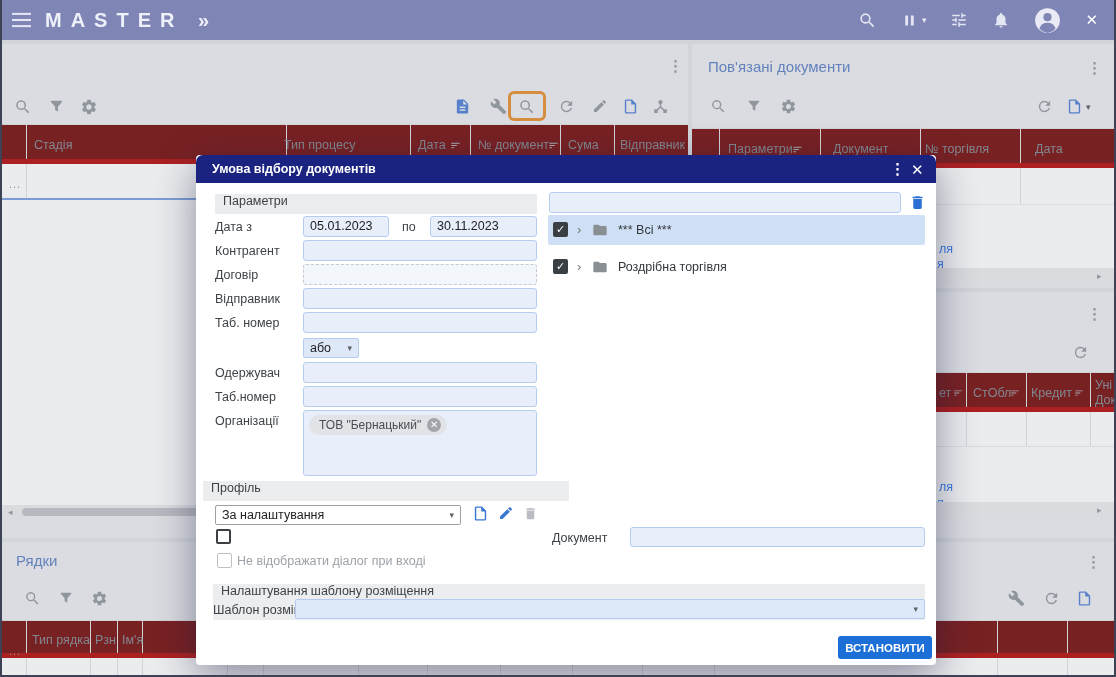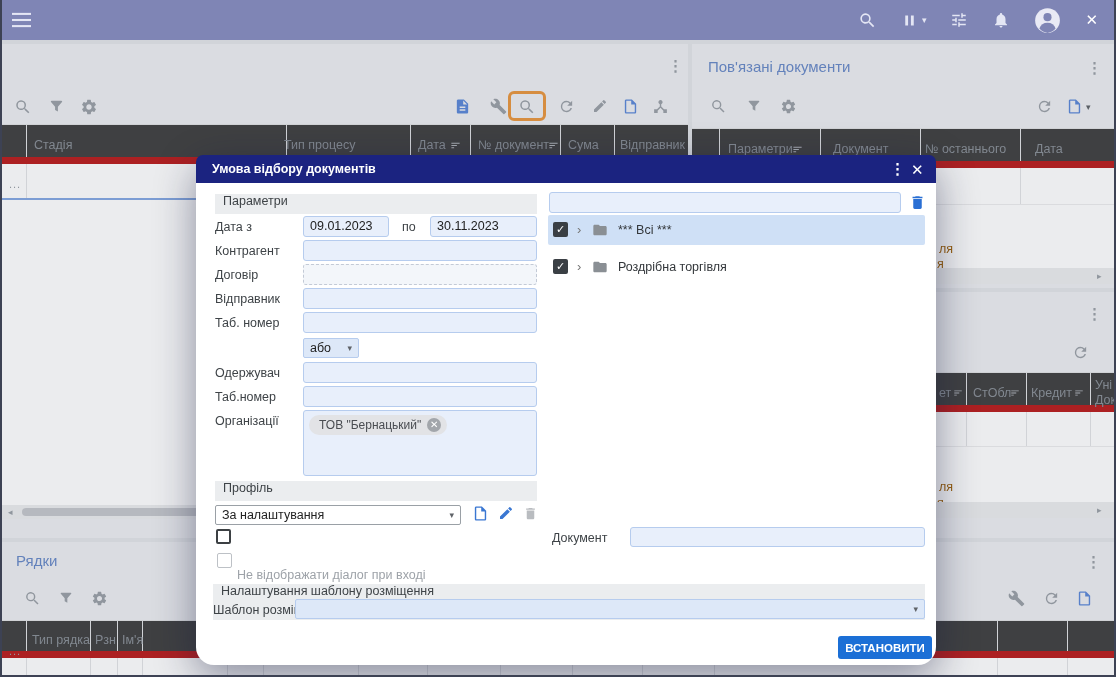--- a/index.html
+++ b/index.html
@@ -13,34 +13,34 @@
 .ic-white{color:#e4e6f4}
 .dots{color:#9aa0a6;font-size:15px;font-weight:bold;letter-spacing:0;line-height:1}
 
 .hdr{position:absolute;left:0;top:0;width:1112px;height:40px;background:#7f85b5;display:flex;align-items:center}
 .logo{color:#eef0fa;font-weight:bold;font-size:20px;letter-spacing:9px;margin-left:17px;white-space:nowrap}
 .hdr-icons{margin-left:auto;display:flex;align-items:center;gap:24px;margin-right:16px}
 
 .panel{position:absolute;background:#edeef1;overflow:hidden}
 .ptitle{color:#6889c7;font-size:15px}
 .tab{position:absolute;background:#ccd5e7;border-radius:4px}
-.thead{position:absolute;background:#404040;border-top:1px solid #e1e2e4;border-bottom:7px solid #b91c1c}
+.thead{position:absolute;background:#7f1d1d;border-top:1px solid #e1e2e4;border-bottom:5px solid #b91c1c}
 .trow{position:absolute;background:#fff}
 .vline{position:absolute;top:0;bottom:0;width:1px;background:#e3e4e6}
 .hlabel{position:absolute;color:#8a9097;font-size:12.5px;white-space:nowrap}
 .sorti{position:absolute;color:#b4b8bd}
 .gutter{position:absolute;color:#9aa0a6;font-size:11px;letter-spacing:1px}
 .hscroll{position:absolute;background:#ebecee}
 .thumb{position:absolute;background:#c5c7cb;border-radius:4px}
 .sarrow{position:absolute;color:#9aa0a6;font-size:9px;line-height:1}
-.frag{position:absolute;color:#a16207;font-size:12.5px;white-space:nowrap}
+.frag{position:absolute;color:#3b82f6;font-size:12.5px;white-space:nowrap}
 
 .dim{position:absolute;left:0;top:40px;width:1112px;height:635px;background:rgba(62,66,84,.10);z-index:5;pointer-events:none}
 
-.dlg{position:absolute;left:194px;top:155px;width:740px;height:510px;background:#fff;border-radius:18px;
+.dlg{position:absolute;left:194px;top:155px;width:740px;height:510px;background:#fff;border-radius:4px;
      box-shadow:0 12px 40px rgba(20,24,60,.45);z-index:10}
 .dlg-tb{position:absolute;left:0;top:0;width:740px;height:28px;background:#1b2380;border-radius:7px 7px 0 0;
         display:flex;align-items:center;color:#fff}
 .dlg-title{font-size:12.5px;font-weight:bold;margin-left:16px}
 .sect{position:absolute;background:#ebedef;color:#3e4347;font-size:12.5px;display:flex;align-items:flex-start;padding-left:8px}
 .lbl{position:absolute;font-size:12.5px;color:#3e4347;white-space:nowrap}
 .lbl-dis{color:#9da2a8}
 .inp{position:absolute;background:#e8effb;border:1px solid #b6ccee;border-radius:3px;font-size:12.5px;color:#222;
      padding:0 6px;line-height:19px;white-space:nowrap;overflow:hidden}
 .inp-dash{background:#f3f6fa;border:1px dashed #c3cad6}
@@ -70,20 +70,21 @@
 <div class="app">
 
   <div class="hdr">
     <span class="abs" style="left:10px;top:12px">
       <svg width="19" height="16" viewBox="0 0 24 20" fill="#e4e6f4">
           <rect y="1" width="24" height="2.6"></rect>
           <rect y="8.7" width="24" height="2.6"></rect>
           <rect y="16.4" width="24" height="2.6"></rect>
         </svg>
     </span>
+    <span class="logo" style="margin-left:43px"><span>MASTER</span> <span>»</span></span>
     <div class="hdr-icons">
       <span>
         <svg class="ic-white" width="19" height="19" viewBox="0 0 24 24" fill="currentColor">
             <path d="M15.5 14h-.79l-.28-.27a6.5 6.5 0 1 0-.7.7l.27.28v.79l5 4.99L20.49 19l-4.99-5zm-6 0A4.5 4.5 0 1 1 14 9.5 4.5 4.5 0 0 1 9.5 14z"></path>
           </svg>
       </span>
       <span style="display:flex;align-items:center;gap:4px">
         <svg class="ic-white" width="17" height="17" viewBox="0 0 24 24" fill="currentColor">
             <path d="M6 19h4V5H6v14zm8-14v14h4V5h-4z"></path>
           </svg>
@@ -241,21 +242,21 @@
         <div class="vline" style="left:128px"></div>
       <div class="vline" style="left:228px"></div>
         <div class="vline" style="left:328px"></div>
       <span class="hlabel" style="left:36px;top:13px">Параметри</span>
       <span class="sorti" style="left:100px;top:15px">
           <svg width="11" height="11" viewBox="0 0 24 24" fill="currentColor">
             <path d="M3 6h18v2H3zM3 11h12v2H3zM3 16h6v2H3z"></path>
           </svg>
         </span>
       <span class="hlabel" style="left:141px;top:13px">Документ</span>
-      <span class="hlabel" style="left:233px;top:13px">№ останнього</span>
+      <span class="hlabel" style="left:233px;top:13px">№ торгівля</span>
       <span class="hlabel" style="left:343px;top:13px">Дата</span>
     </div>
     <div class="trow" style="left:0;top:124px;width:422px;height:100px">
       <div class="vline" style="left:27px;height:36px;bottom:auto"></div>
         <div class="vline" style="left:128px;height:36px;bottom:auto"></div>
       <div class="vline" style="left:228px;height:36px;bottom:auto"></div>
         <div class="vline" style="left:328px;height:36px;bottom:auto"></div>
       <div class="abs" style="left:0;top:36px;width:422px;height:1px;background:#ececee"></div>
       <span class="frag" style="left:247px;top:74px">ля</span>
       <span class="frag" style="left:245px;top:89px">я</span>
@@ -388,21 +389,21 @@
       <span class="dlg-title">Умова відбору документів</span>
       <span class="dots abs" style="left:694px;top:6px;color:#fff">⋮</span>
       <span class="close-x abs" style="left:715px;top:6px">✕</span>
     </div>
 
     <div class="sect" style="left:19px;top:39px;width:322px;height:20px">
         <span>Параметри</span>
       </div>
 
     <span class="lbl" style="left:19px;top:65px">Дата з</span>
-    <div class="inp" style="left:107px;top:61px;width:86px;height:21px">09.01.2023</div>
+    <div class="inp" style="left:107px;top:61px;width:86px;height:21px">05.01.2023</div>
     <span class="lbl" style="left:206px;top:65px">по</span>
     <div class="inp" style="left:234px;top:61px;width:107px;height:21px">30.11.2023</div>
 
     <span class="lbl" style="left:19px;top:89px">Контрагент</span>
     <div class="inp" style="left:107px;top:85px;width:234px;height:21px"></div>
 
     <span class="lbl" style="left:19px;top:113px">Договір</span>
     <div class="inp inp-dash" style="left:107px;top:109px;width:234px;height:21px"></div>
 
     <span class="lbl" style="left:19px;top:137px">Відправник</span>
@@ -422,21 +423,21 @@
     <span class="lbl" style="left:19px;top:235px">Таб.номер</span>
     <div class="inp" style="left:107px;top:231px;width:234px;height:21px"></div>
 
     <span class="lbl" style="left:19px;top:259px">Організації</span>
     <div class="inp" style="left:107px;top:255px;width:234px;height:66px"></div>
     <span class="chip" style="left:113px;top:260px">
       <span>ТОВ "Бернацький"</span>
       <span class="chip-x">✕</span>
     </span>
 
-    <div class="sect" style="left:19px;top:326px;width:322px;height:20px">
+    <div class="sect" style="left:7px;top:326px;width:366px;height:20px">
         <span>Профіль</span>
       </div>
     <div class="selbox" style="left:19px;top:350px;width:246px;height:20px">
       <span>За налаштування</span>
         <span class="caret">▾</span>
     </div>
     <span class="abs" style="left:276px;top:350px">
         <svg width="17" height="17" viewBox="0 0 24 24" fill="#3a77d2">
           <path d="M14 2H6c-1.1 0-2 .9-2 2v16c0 1.1.9 2 2 2h12c1.1 0 2-.9 2-2V8l-6-6zm4 18H6V4h7v5h5v11z"></path>
         </svg>
@@ -447,21 +448,21 @@
         </svg>
       </span>
     <span class="abs" style="left:327px;top:351px">
         <svg width="15" height="15" viewBox="0 0 24 24" fill="#b9bcc0">
           <path d="M6 19c0 1.1.9 2 2 2h8c1.1 0 2-.9 2-2V7H6v12zM19 4h-3.5l-1-1h-5l-1 1H5v2h14V4z"></path>
         </svg>
       </span>
 
     <span class="cb" style="left:20px;top:374px"></span>
     <span class="cb cb-dis" style="left:21px;top:398px"></span>
-    <span class="lbl lbl-dis" style="left:41px;top:413px">Не відображати діалог при вході</span>
+    <span class="lbl lbl-dis" style="left:41px;top:399px">Не відображати діалог при вході</span>
 
     <div class="inp" style="left:353px;top:37px;width:352px;height:21px"></div>
     <span class="abs" style="left:713px;top:39px">
         <svg width="17" height="17" viewBox="0 0 24 24" fill="#2a6fd4">
           <path d="M6 19c0 1.1.9 2 2 2h8c1.1 0 2-.9 2-2V7H6v12zM19 4h-3.5l-1-1h-5l-1 1H5v2h14V4z"></path>
         </svg>
       </span>
 
     <div class="treerow tree-sel" style="left:352px;top:60px;width:377px;height:30px">
       <span class="tcb" style="left:5px;top:7px"><span>✓</span></span>

